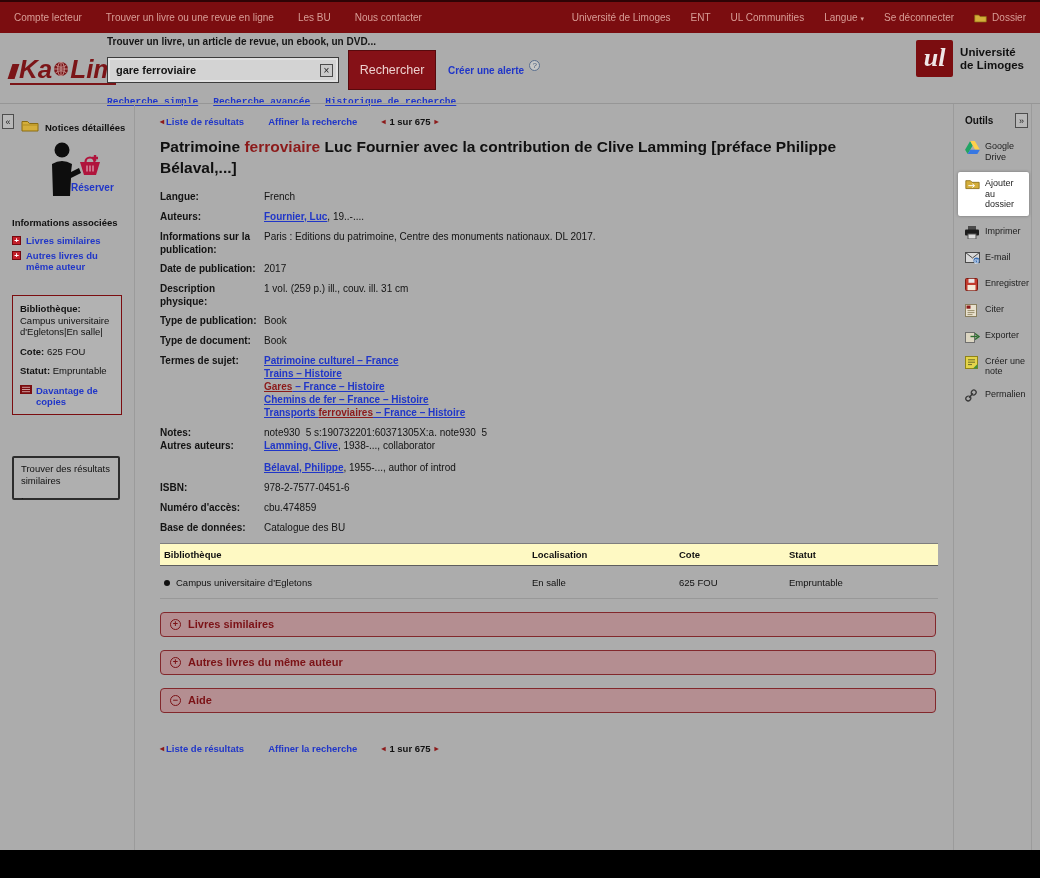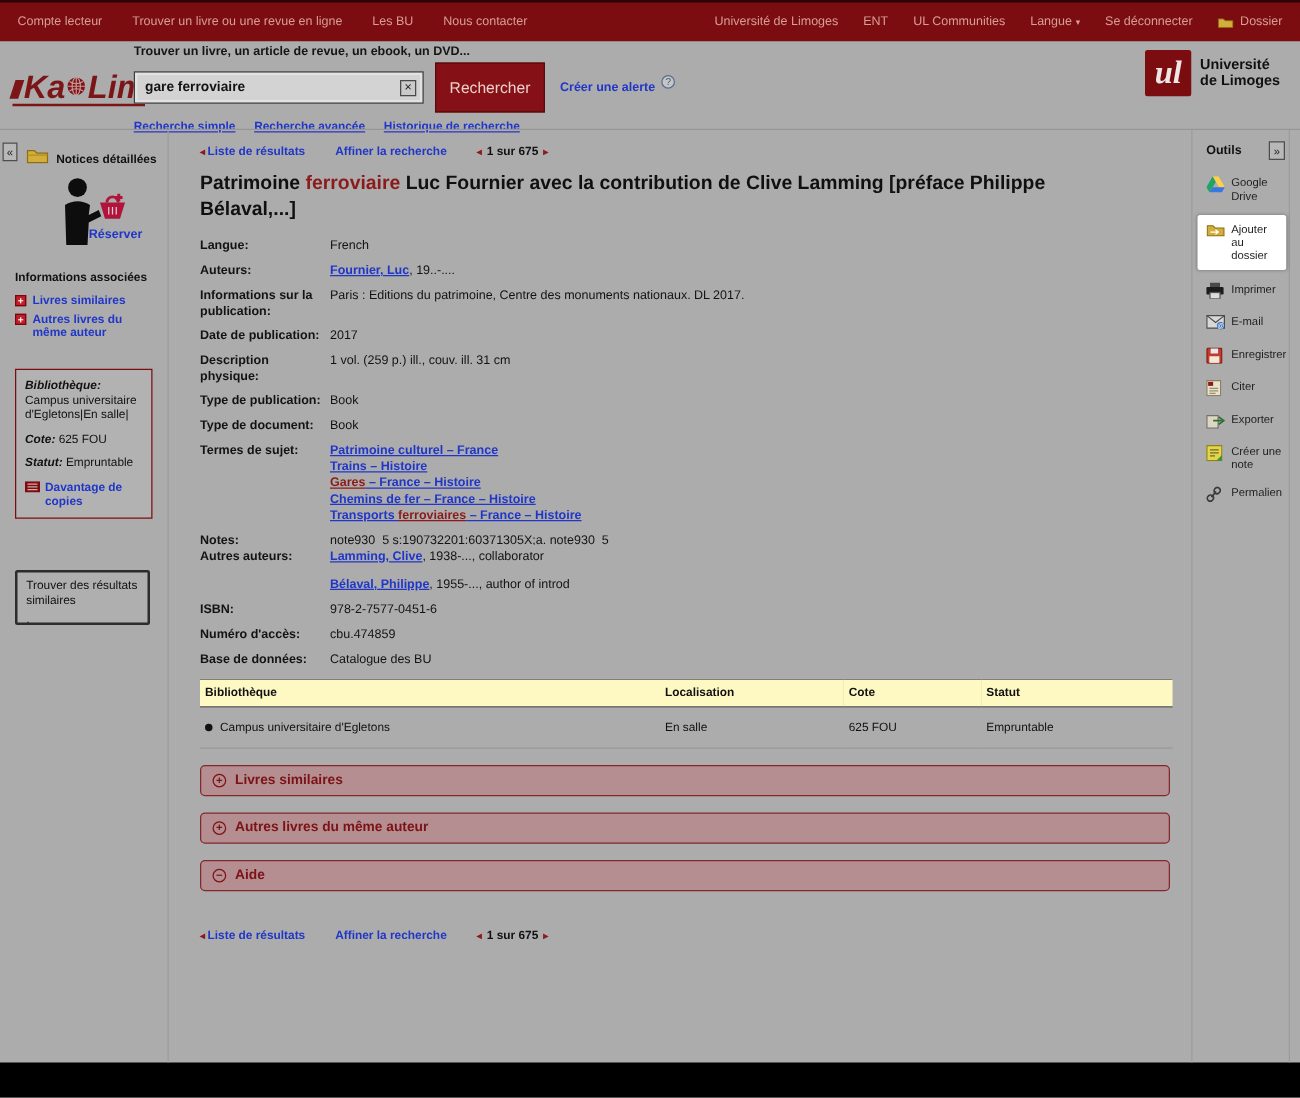--- a/index.html
+++ b/index.html
@@ -48,21 +48,21 @@
   .search-btn {
     margin-left:9px; width:88px; height:40px; background:#851117; color:#ecd0ce;
     border:1px solid #570a0d; font-size:12.5px; font-family:inherit; cursor:pointer;
   }
   .alert-link { margin-left:12px; color:#2036c8; font-size:10px; font-weight:bold; cursor:pointer; text-decoration:none; }
   .help-circle {
     margin-left:5px; width:11px; height:11px; border:1px solid #5a6f8f; border-radius:50%;
     color:#44597a; font-size:8px; text-align:center; line-height:10px; background:#c6c6c6;
     position:relative; top:-5px; cursor:pointer;
   }
-  .mode-links { margin-top:6px; display:flex; gap:15px; }
+  .mode-links { margin-top:6px; display:flex; gap:15px;font-family:Liberation Mono, monospace; }
   .mode-link { color:#2036c8; font-size:9.5px; font-weight:bold; text-decoration:underline; cursor:pointer; }
   .ul-logo { position:absolute; right:16px; top:7px; display:flex; align-items:center; gap:7px; cursor:pointer; }
   .ul-mark {
     width:37px; height:37px; background:#7b0d10; color:#efe6e6; border-radius:2px;
     font-family:"Liberation Serif", serif; font-style:italic; font-weight:bold;
     font-size:26px; text-align:center; line-height:35px;
   }
   .ul-name { font-size:11.5px; font-weight:bold; color:#101010; line-height:13px; }
 
   .content-divider { position:absolute; top:103px; left:0; right:0; height:1px; background:#969696; }
@@ -81,21 +81,21 @@
   .assoc-links { position:absolute; left:12px; top:131px; width:114px; display:flex; flex-direction:column; gap:4px; }
   .assoc-link { display:flex; gap:5px; font-size:9.5px; font-weight:bold; color:#2036c8; line-height:11px; cursor:pointer; }
   .plusbox {
     min-width:9px; width:9px; height:9px; background:#c21f2a; border:1px solid #76070d;
     color:#fff; font-size:8px; line-height:8px; text-align:center; margin-top:1px;
   }
   .holdings-box { position:absolute; left:12px; top:191px; width:110px; border:1px solid #7b0d10; background:#b2b2b2; }
   .hb-title { background:#7b0d10; color:#efdfdf; font-size:9.5px; font-weight:bold; padding:6px 7px; line-height:12px; }
   .hb-body { padding:7px 7px 6px; font-size:9.5px; line-height:11.5px; color:#111; }
   .hb-line { margin-bottom:8px; }
-  .hb-line b { font-weight:bold;font-style:italic; }
+  .hb-line b { font-weight:bold; }
   .hb-more { display:flex; gap:4px; align-items:flex-start; color:#2036c8; font-weight:bold; font-size:9.5px; cursor:pointer; }
   .similar-box {
     position:absolute; left:12px; top:352px; width:108px; height:44px; border:2px solid #2c2c2c;
     border-radius:2px; background:#afafaf; padding:5px 7px; font-size:9.5px; line-height:11.5px; color:#111;
   }
   .similar-dot { margin-top:4px; }
 
   
   .main { position:absolute; left:136px; top:104px; width:817px; bottom:0; overflow:hidden; }
   .main-inner { padding:12px 0 0 24px; width:778px; }

